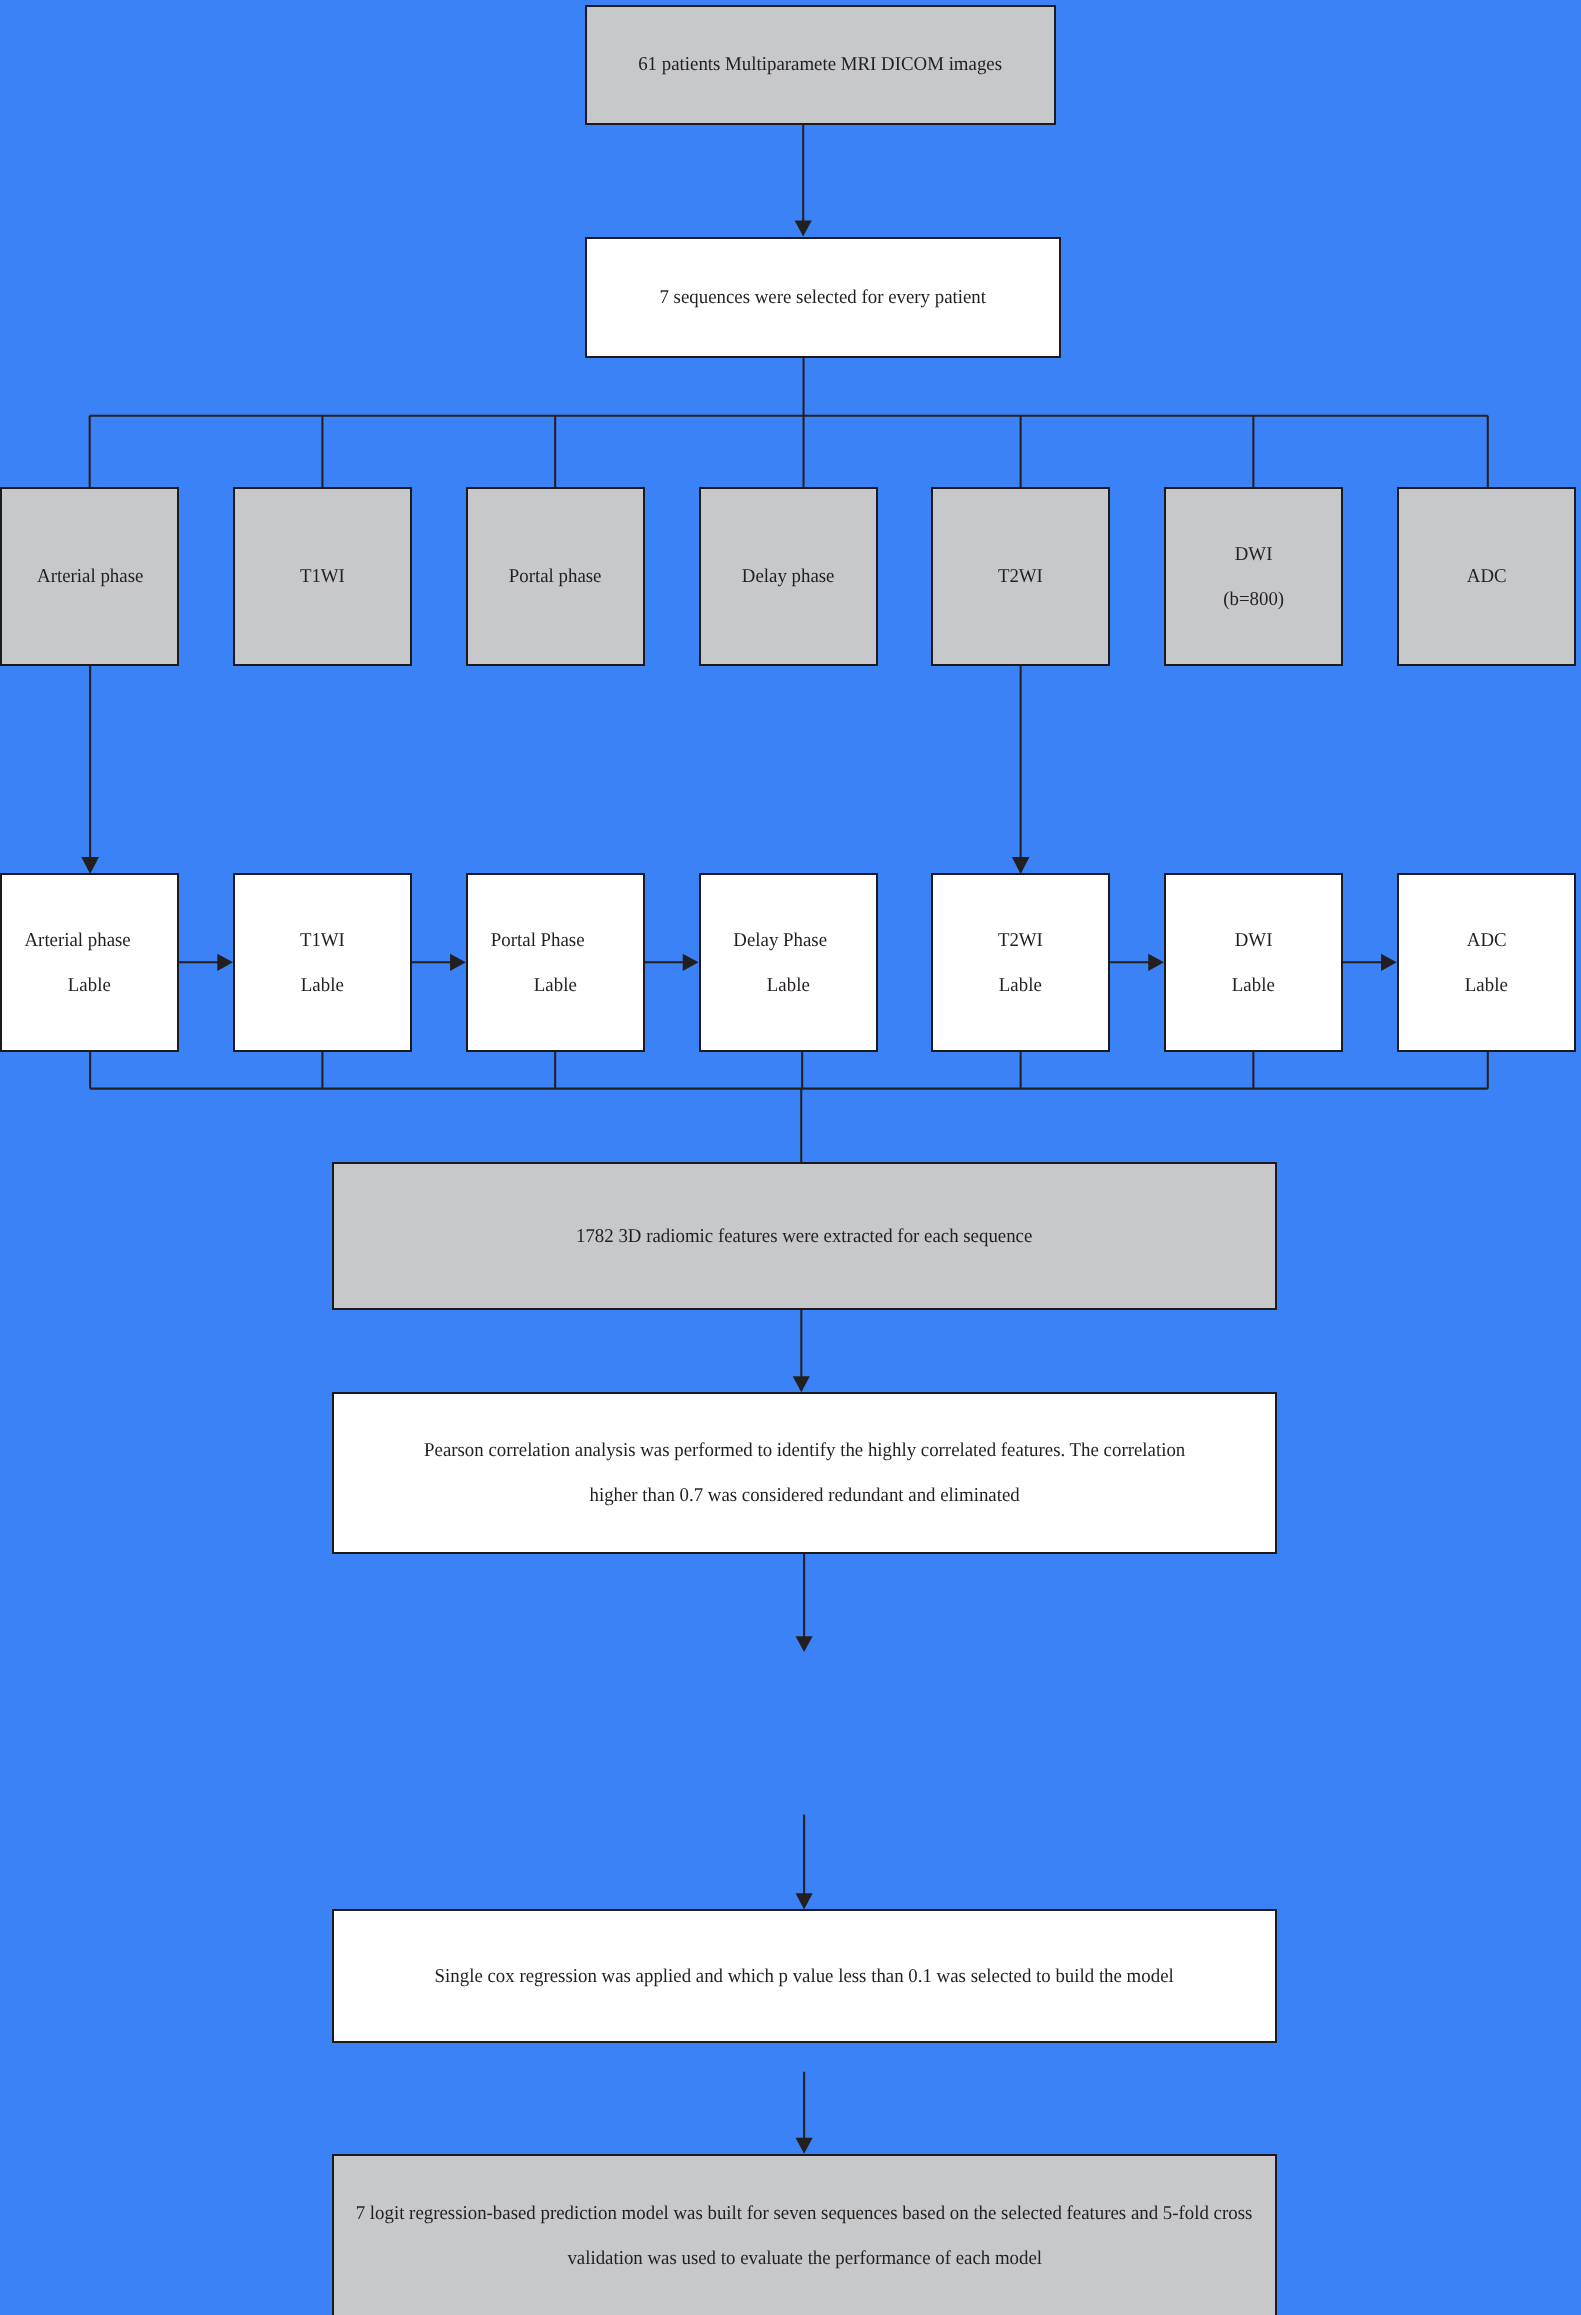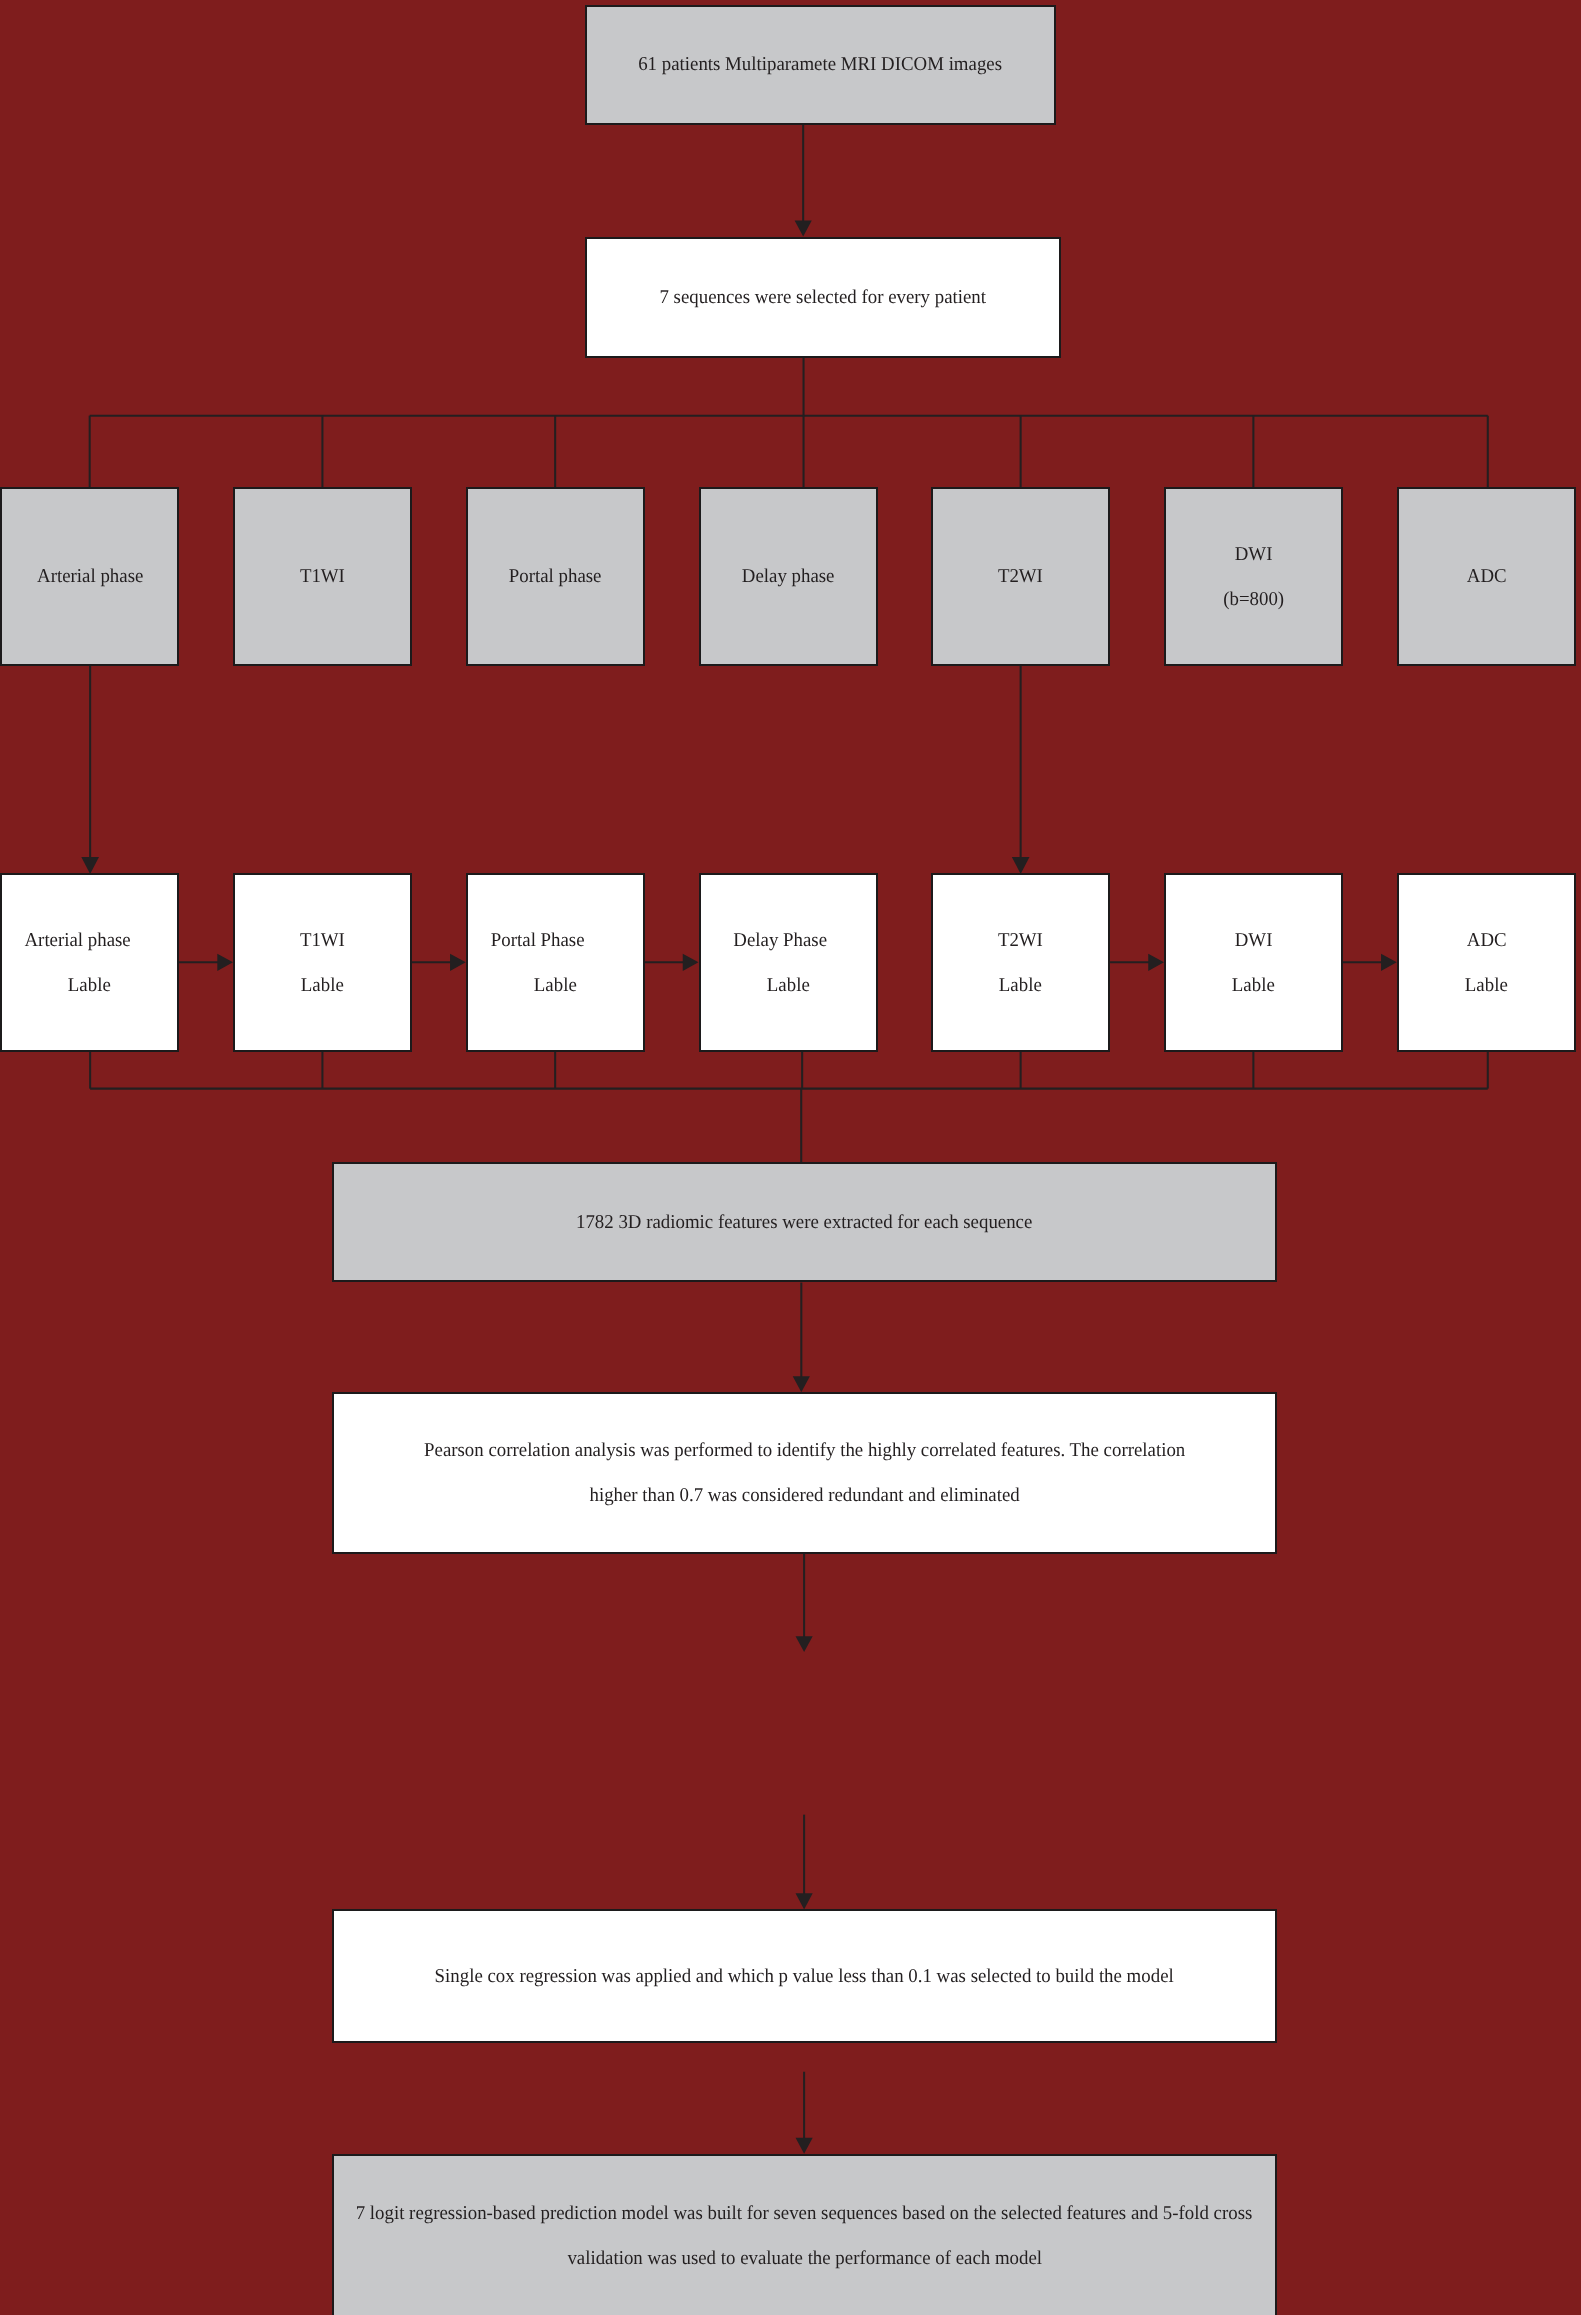--- a/index.html
+++ b/index.html
@@ -13,21 +13,21 @@
     height: 2316px;
     font-family: "Liberation Serif", "DejaVu Serif", serif;
     overflow: hidden;
     -webkit-font-smoothing: antialiased;
     text-rendering: geometricPrecision;
   }
   #flow {
     position: relative;
     width: 1581px;
     height: 2316px;
-    background: #7f1d1d;
+    background: #3b82f6;
   }
   svg.edges {
     position: absolute;
     left: 0;
     top: 0;
     width: 1581px;
     height: 2316px;
     overflow: visible;
     pointer-events: none;
   }
@@ -167,21 +167,21 @@
   </div>
   <div class="node plain" style="left:1164px; top:873px; width:179px; height:179px;">
     <span class="ln">DWI</span>
     <span class="ln">Lable</span>
   </div>
   <div class="node plain" style="left:1397px; top:873px; width:179px; height:179px;">
     <span class="ln">ADC</span>
     <span class="ln">Lable</span>
   </div>
 
-  <div class="node filled" style="left:332px; top:1162px; width:945px; height:120px;align-items:center;">
+  <div class="node filled" style="left:332px; top:1162px; width:945px; height:148px;align-items:center;">
     <span class="ln">1782 3D radiomic features were extracted for each sequence</span>
   </div>
 
   <div class="node plain" style="left:332px; top:1392px; width:945px; height:162px;text-align:center;">
     <span class="ln">Pearson correlation analysis was performed to identify the highly correlated features. The correlation</span>
     <span class="ln">higher than 0.7 was considered redundant and eliminated</span>
   </div>
 
 
   <div class="node plain" style="left:332px; top:1909px; width:945px; height:134px;">

